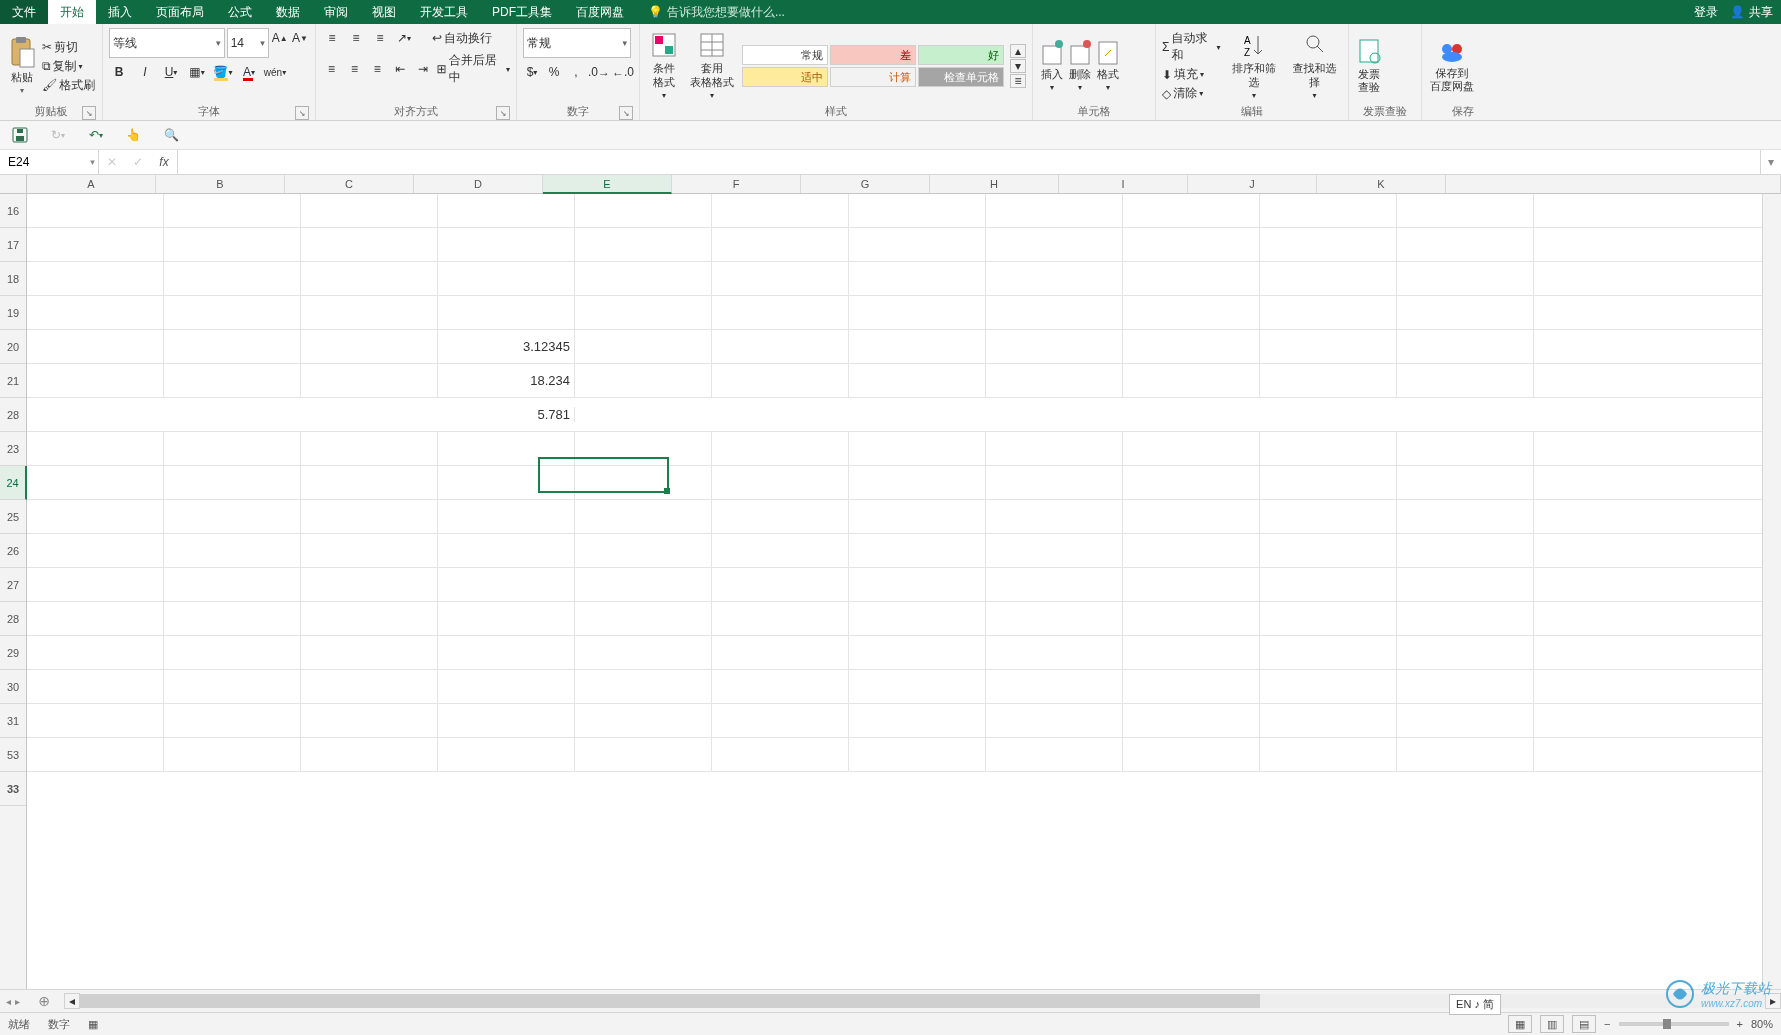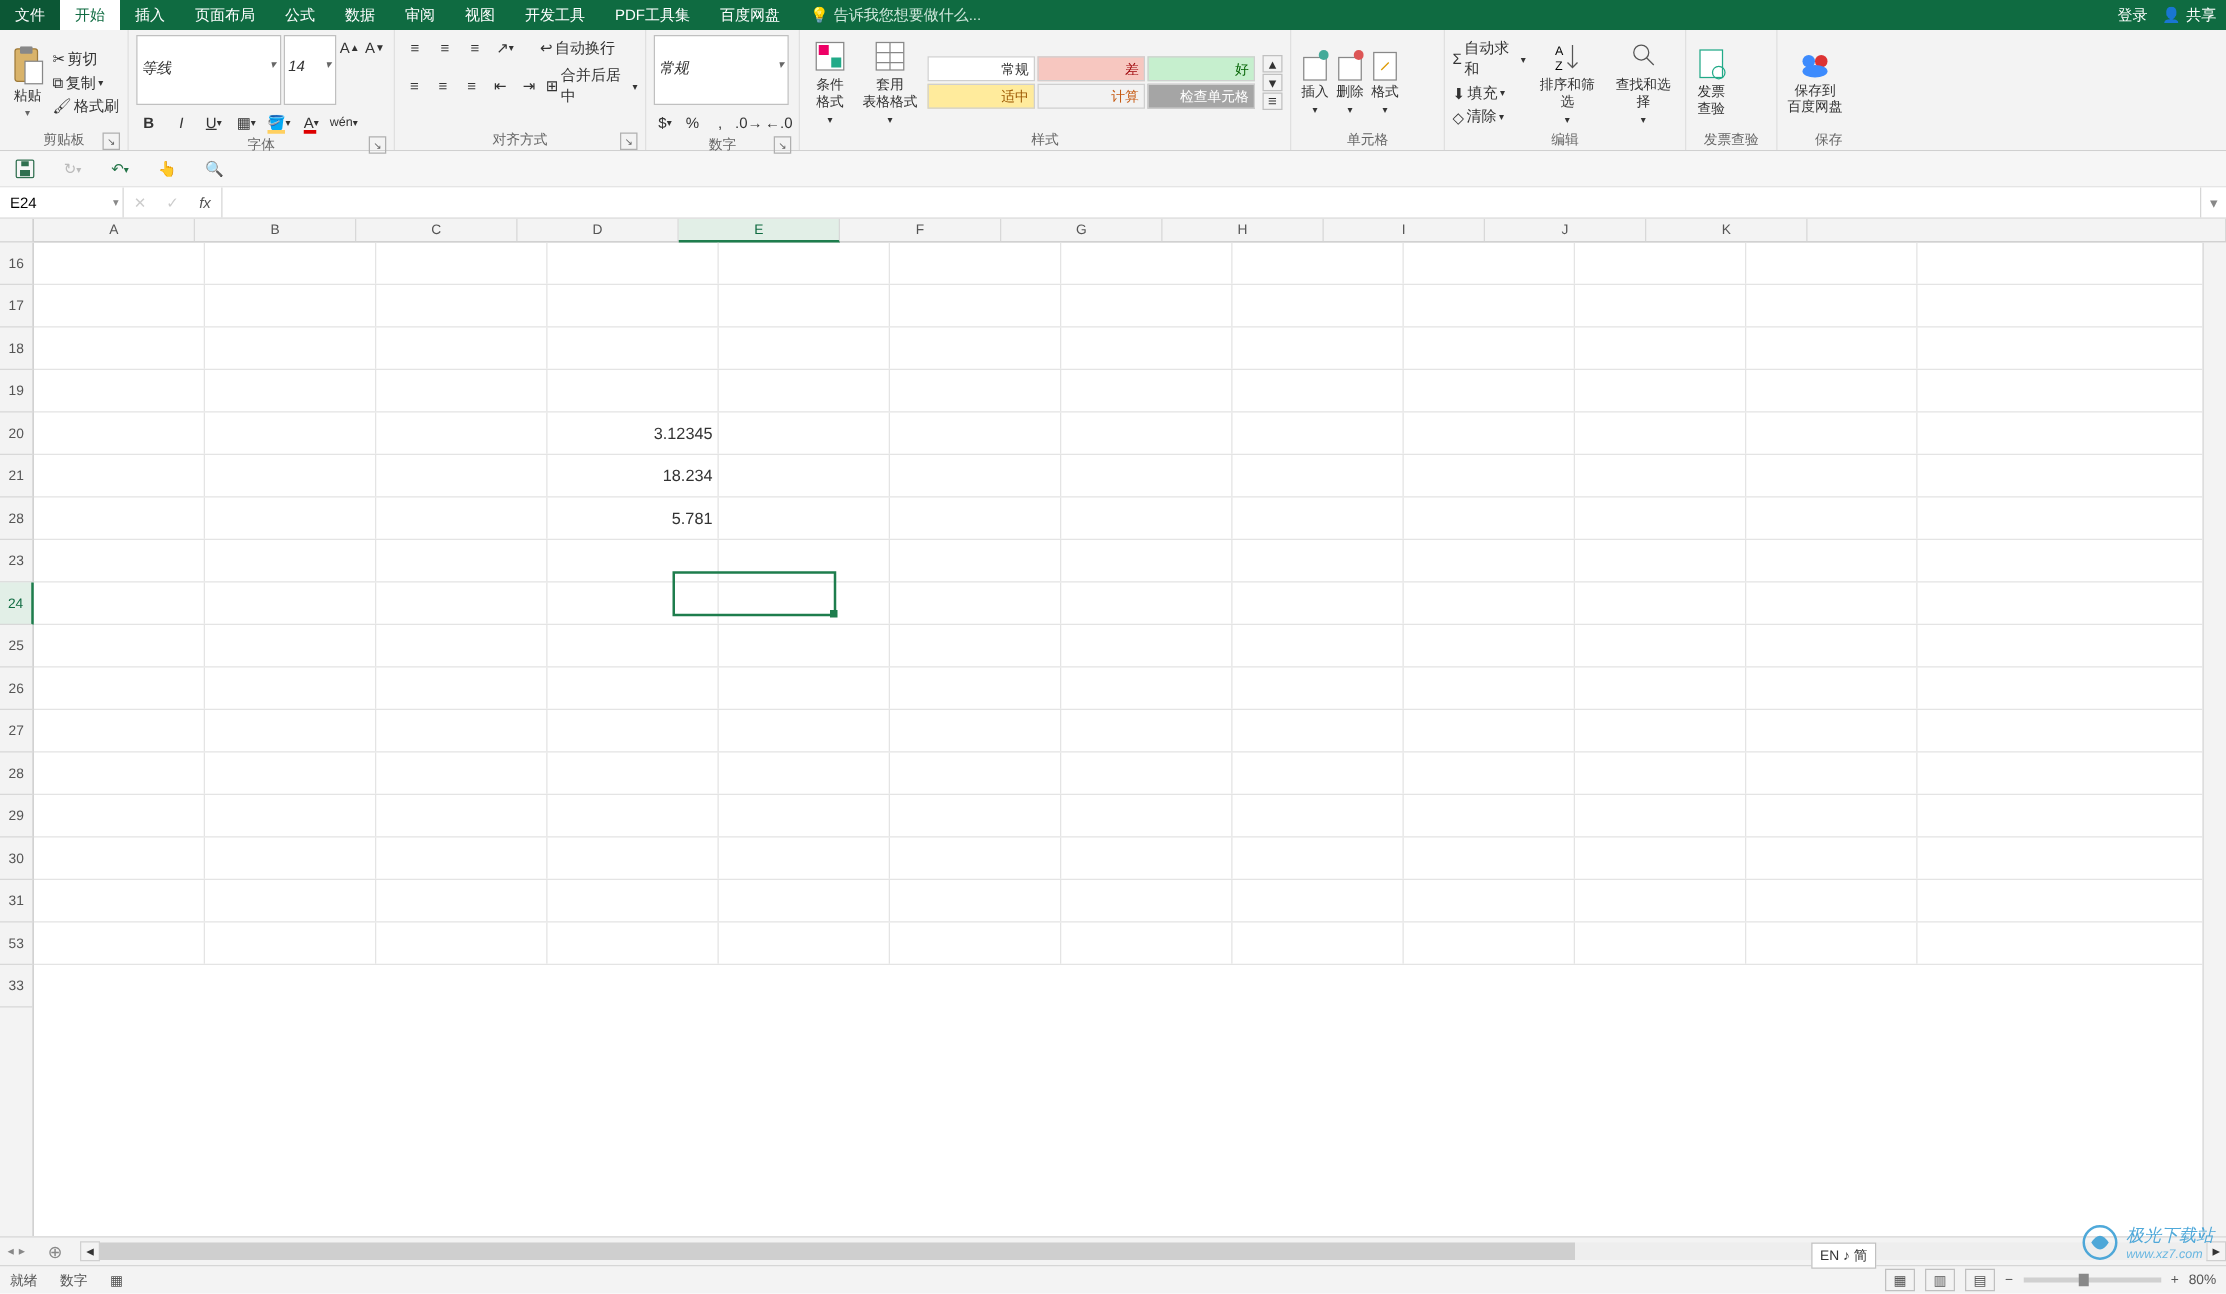--- a/index.html
+++ b/index.html
@@ -22,21 +22,21 @@
   
   .ribbon{height:96px;background:#f3f3f3;border-bottom:1px solid #d0d0d0;display:flex;align-items:stretch;}
   .group{border-right:1px solid #e0e0e0;display:flex;flex-direction:column;justify-content:space-between;padding:4px 6px 0 6px;}
   .group .gcontent{flex:1;display:flex;align-items:center;}
   .group .glabel{height:16px;text-align:center;font-size:11px;color:#666;position:relative;}
   .group .glabel .launcher{position:absolute;right:0;bottom:0;width:12px;height:12px;border:1px solid #b0b0b0;display:flex;align-items:center;justify-content:center;font-size:8px;color:#666;}
   .btncol{display:flex;flex-direction:column;align-items:center;justify-content:center;gap:2px;padding:0 2px;cursor:pointer;}
   .btncol .lbl{font-size:11px;color:#333;text-align:center;line-height:1.2;}
   .smallrow{display:flex;align-items:center;gap:2px;}
   .iconbox{width:18px;height:18px;display:flex;align-items:center;justify-content:center;border:1px solid transparent;}
-  .combo{height:20px;border:1px solid #c0c0c0;background:#fff;display:flex;align-items:flex-start;padding:17px 3px;font-size:12px;color:#333;font-style:italic;}
+  .combo{height:20px;border:1px solid #c0c0c0;background:#fff;display:flex;align-items:center;padding:4px 3px;font-size:12px;color:#333;}
   .combo .dd{margin-left:auto;font-size:9px;color:#666;}
   
   .stylesgal{display:grid;grid-template-columns:repeat(3,86px);grid-template-rows:20px 20px;gap:2px;}
   .stylesgal .cell{border:1px solid #cfcfcf;display:flex;align-items:center;padding:0 4px;font-size:11px;}
   
   .qat{height:28px;background:#f6f6f6;border-bottom:1px solid #e0e0e0;display:flex;align-items:center;gap:18px;padding:0 10px;}
   .qat .qbtn{width:20px;height:20px;display:flex;align-items:center;justify-content:center;color:#217346;}
   
   .formulabar{height:24px;border-bottom:1px solid #d6d6d6;display:flex;align-items:stretch;background:#fff;}
   .namebox{width:98px;border-right:1px solid #d6d6d6;display:flex;align-items:center;}
@@ -445,21 +445,21 @@
           <div class="rh" style="height: 33px;">23</div>
           <div class="rh selrow" style="height: 33px;">24</div>
           <div class="rh" style="height: 33px;">25</div>
           <div class="rh" style="height: 33px;">26</div>
           <div class="rh" style="height: 33px;">27</div>
           <div class="rh" style="height: 33px;">28</div>
           <div class="rh" style="height: 33px;">29</div>
           <div class="rh" style="height: 33px;">30</div>
           <div class="rh" style="height: 33px;">31</div>
           <div class="rh" style="height: 33px;">53</div>
-          <div class="rh" style="height: 33px;">33</div>
+          <div class="rh" style="height: 33px; font-weight: bold;">33</div>
         </div>
       <div class="cells" id="cells">
 
       <div class="crow" style="height: 33px;">
             <div class="cell" style="width: 128px;"></div>
             <div class="cell" style="width: 128px;"></div>
             <div class="cell" style="width: 128px;"></div>
             <div class="cell" style="width: 128px;"></div>
             <div class="cell" style="width: 128px;"></div>
             <div class="cell" style="width: 128px;"></div>
@@ -527,21 +527,21 @@
             <div class="cell" style="width: 128px;"></div>
             <div class="cell" style="width: 128px;">18.234</div>
             <div class="cell" style="width: 128px;"></div>
             <div class="cell" style="width: 128px;"></div>
             <div class="cell" style="width: 128px;"></div>
             <div class="cell" style="width: 128px;"></div>
             <div class="cell" style="width: 128px;"></div>
             <div class="cell" style="width: 128px;"></div>
             <div class="cell" style="width: 128px;"></div>
           </div>
-          <div class="crow" style="height: 33px;">
+          <div class="crow" style="height: 33px; align-items: center;">
             <div class="cell" style="width: 128px;"></div>
             <div class="cell" style="width: 128px;"></div>
             <div class="cell" style="width: 128px;"></div>
             <div class="cell" style="width: 128px;">5.781</div>
             <div class="cell" style="width: 128px;"></div>
             <div class="cell" style="width: 128px;"></div>
             <div class="cell" style="width: 128px;"></div>
             <div class="cell" style="width: 128px;"></div>
             <div class="cell" style="width: 128px;"></div>
             <div class="cell" style="width: 128px;"></div>

